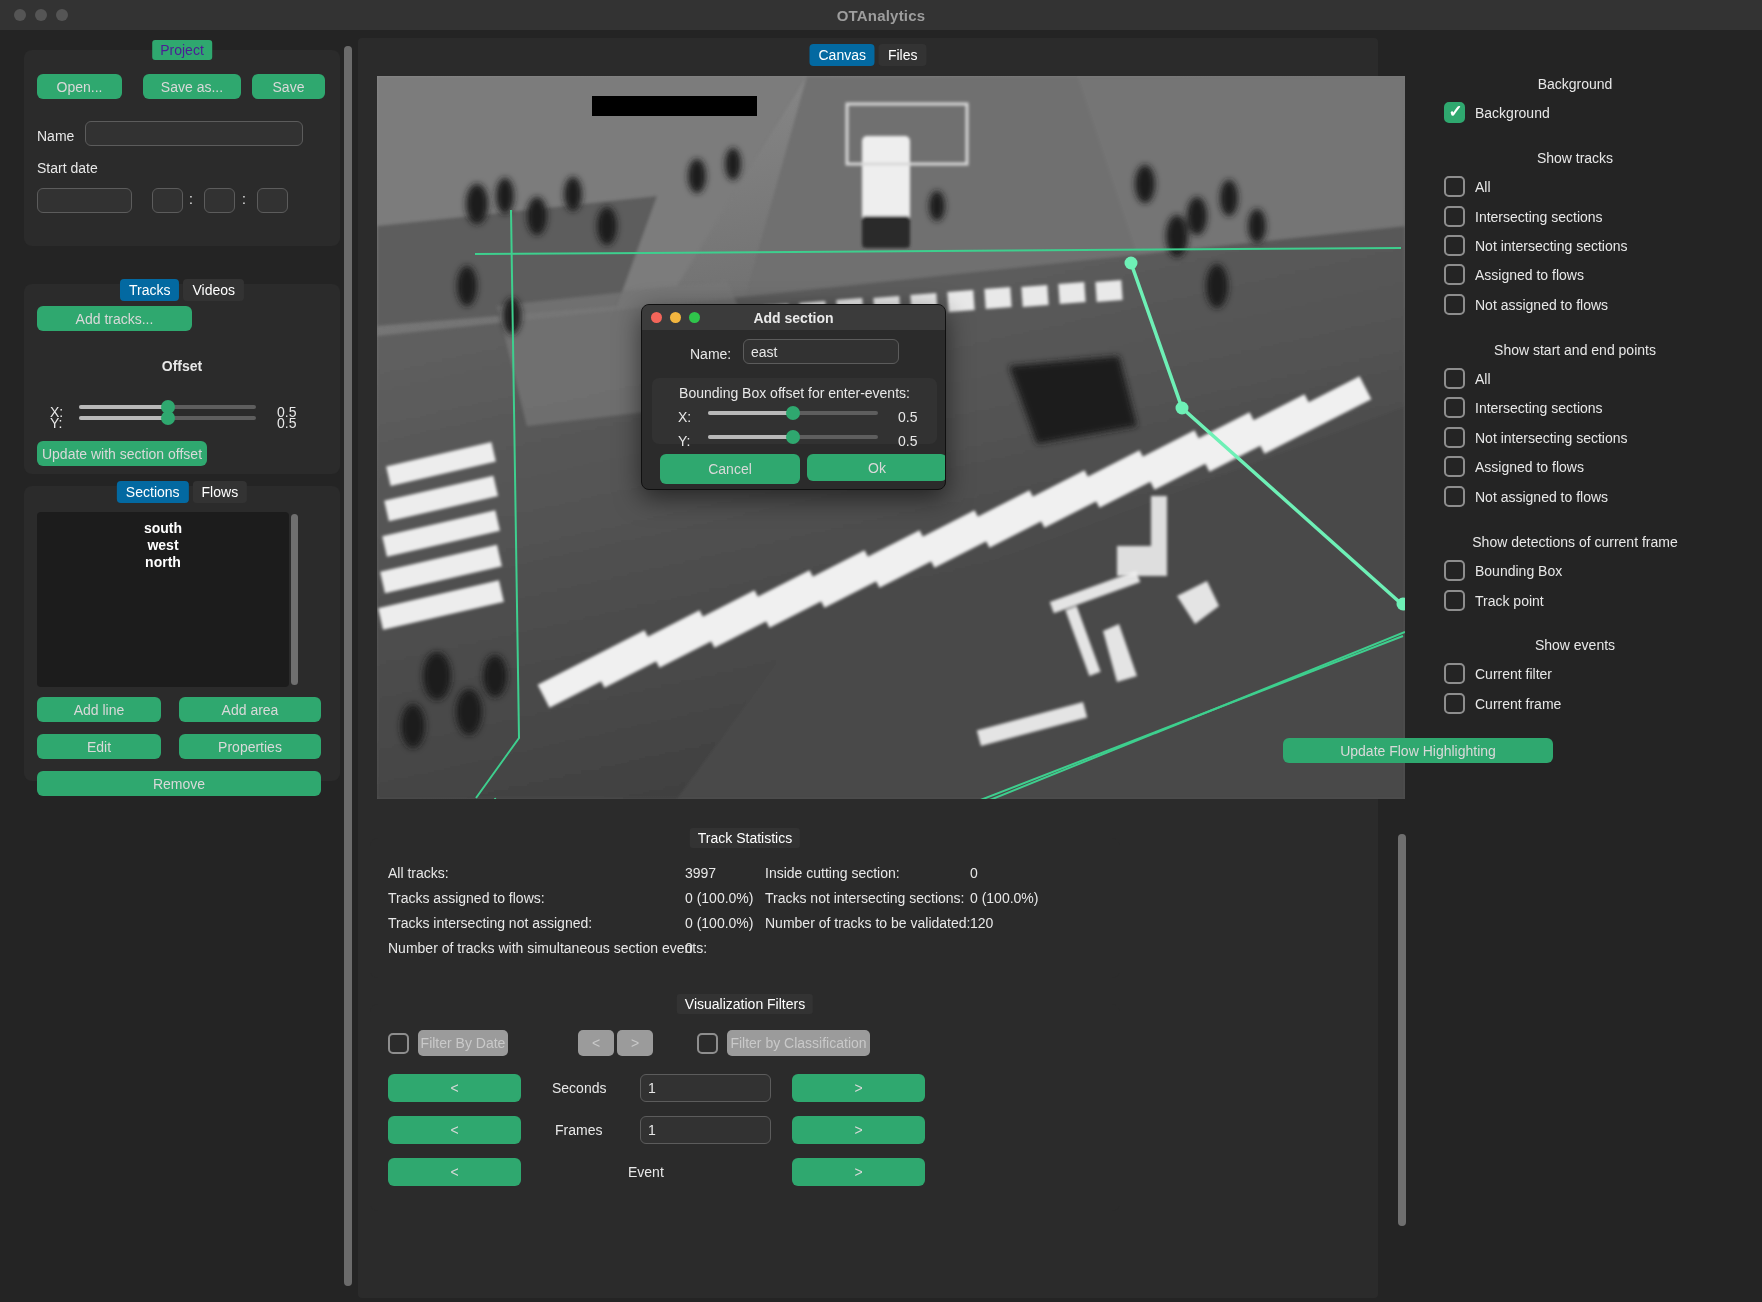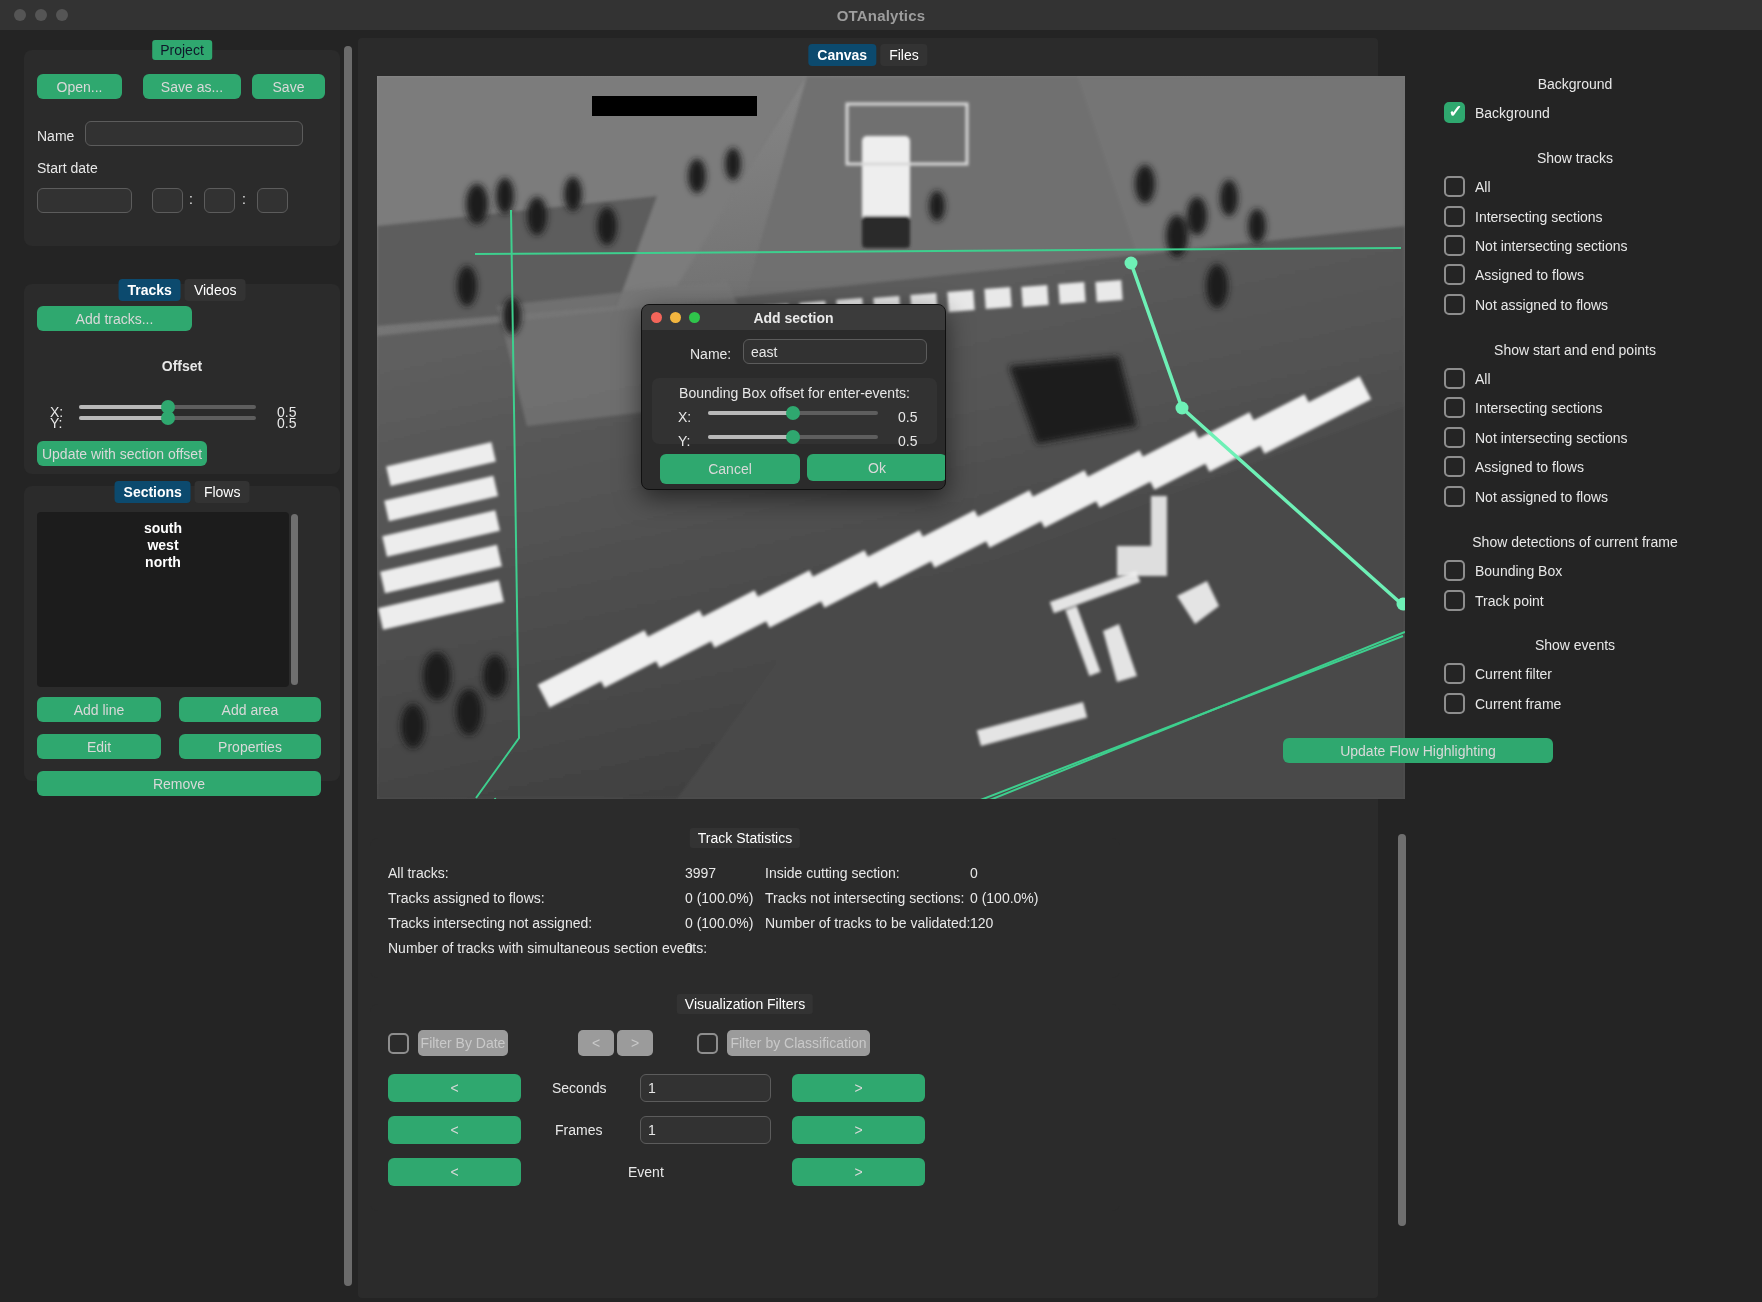--- a/index.html
+++ b/index.html
@@ -45,35 +45,35 @@
     content: ""; position: absolute; left: 0; top: 0; width: 8px; height: 1240px;
     background: #6b6b6b; border-radius: 4px;
   }
 
   .card {
     position: absolute; left: 12px; width: 316px;
     background: #2b2b2b; border-radius: 8px;
   }
   .card-title {
     position: absolute; top: -10px; left: 50%; transform: translateX(-50%);
-    background: #2fa86f; color: #0f172a; font-size: 14px; font-weight: normal;
+    background: #2fa86f; color: #4c1d95; font-size: 14px; font-weight: normal;
     padding: 2px 8px; border-radius: 3px; white-space: nowrap;
   }
   .card-title.plain {
     background: #333333; color: #ffffff;
   }
   .tabrow {
     position: absolute; top: -12px; left: 50%; transform: translateX(-50%);
     display: flex; gap: 4px; white-space: nowrap; margin-top: 7px;
   }
   .tab {
     font-size: 14px; padding: 3px 9px; border-radius: 4px;
     color: #ffffff; background: #333333; cursor: pointer;
   }
-  .tab.active { background: #0c4a6e; font-weight: bold; }
+  .tab.active { background: #0369a1; }
 
   .gbtn {
     background: #2fa86f; color: #d9d9d9; border: none; border-radius: 6px;
     font-size: 14px; font-family: "Liberation Sans", sans-serif;
     cursor: pointer; height: 25px; display: flex; align-items: center;
     justify-content: center;
   }
   .lbl { color: #e8e8e8; font-size: 14px; }
   .inp {
     background: #323232; border: 1px solid #5c5c5c; border-radius: 6px;
@@ -578,21 +578,21 @@
         <div class="modal-dots">
           <div class="md r"></div>
           <div class="md y"></div>
           <div class="md g"></div>
         </div>
         <div class="modal-title">Add section</div>
       </div>
 
       <div class="modal-body">
         <div class="lbl" style="position:absolute;left:48px;top:16px;">Name:</div>
-        <input class="inp" style="position: absolute; left: 101px; top: 9px; width: 184px;" value="east">
+        <input class="inp" style="position: absolute; left: 101px; top: 9px; width: 156px;" value="east">
 
         <div class="sub-card">
           <div class="lbl" style="position:absolute;left:0;top:7px;width:100%;text-align:center;">Bounding Box offset for enter-events:</div>
 
           <div class="lbl" style="position:absolute;left:26px;top:31px;">X:</div>
           <div class="slider" style="position:absolute;left:56px;top:25px;width:170px;">
             <div class="track"></div>
             <div class="fill" style="width:50%;"></div>
             <div class="knob" style="left:50%;"></div>
           </div>

